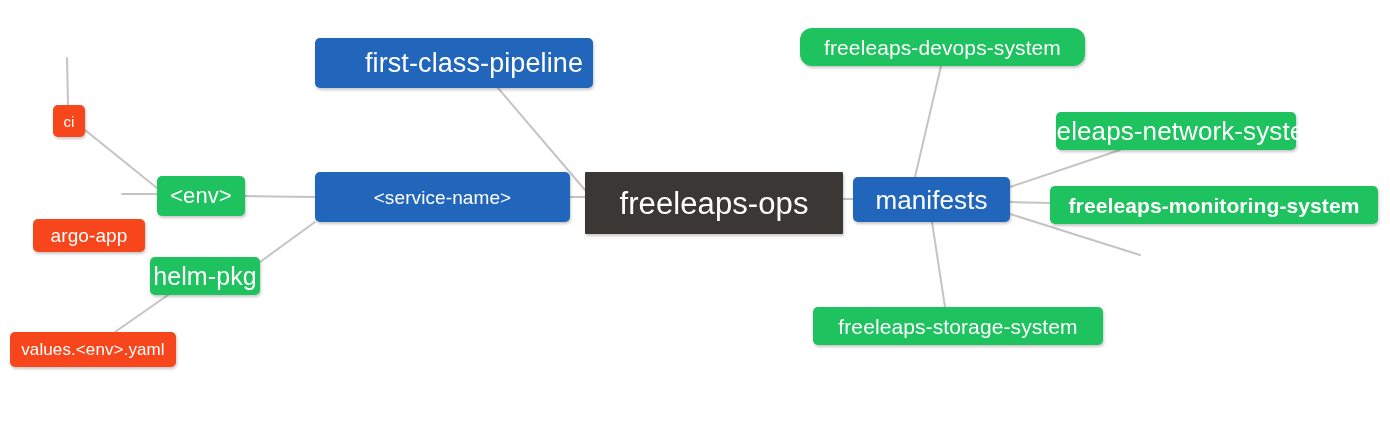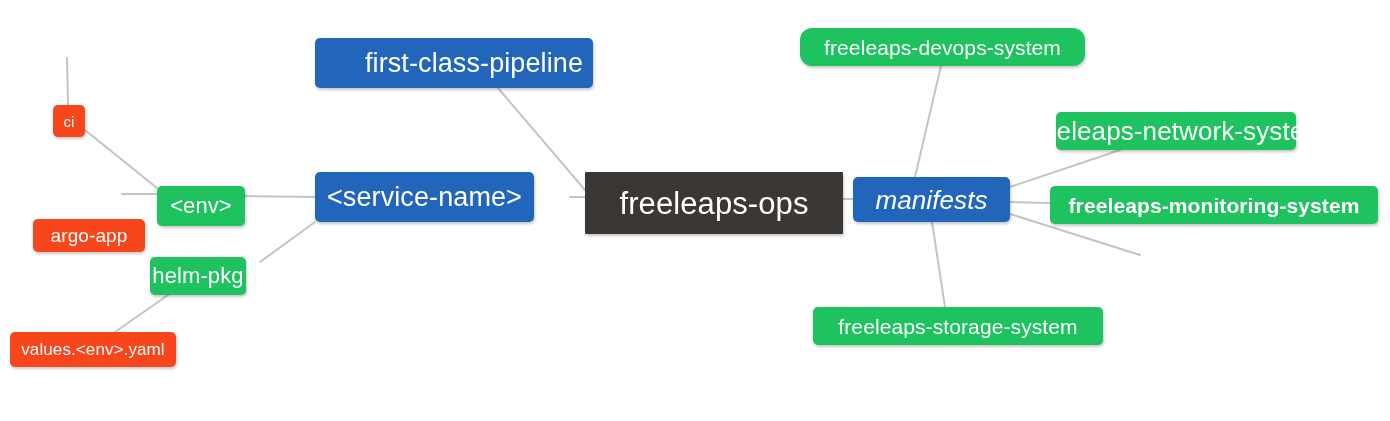--- a/index.html
+++ b/index.html
@@ -68,24 +68,24 @@
       <line x1="168" y1="295" x2="115" y2="332" stroke="#c4c4c4" stroke-width="2" stroke-linecap="round"></line>
       <line x1="915" y1="177" x2="941" y2="66" stroke="#c4c4c4" stroke-width="2" stroke-linecap="round"></line>
       <line x1="1010" y1="187" x2="1120" y2="150" stroke="#c4c4c4" stroke-width="2" stroke-linecap="round"></line>
       <line x1="1010" y1="202" x2="1050" y2="203" stroke="#c4c4c4" stroke-width="2" stroke-linecap="round"></line>
       <line x1="1010" y1="214" x2="1140" y2="255" stroke="#c4c4c4" stroke-width="2" stroke-linecap="round"></line>
       <line x1="932" y1="222" x2="945" y2="307" stroke="#c4c4c4" stroke-width="2" stroke-linecap="round"></line>
     </svg>
   <div id="node-layer">
       <div class="node n-root" style="left: 585px; top: 172px; width: 258px; height: 62px; font-size: 31px;">freeleaps-ops</div>
       <div class="node n-blue" style="left: 315px; top: 38px; width: 278px; height: 50px; font-size: 27px; padding-left: 40px;">first-class-pipeline</div>
-      <div class="node n-blue" style="left: 315px; top: 172px; width: 219px; height: 50px; font-size: 27px;">&lt;service-name&gt;</div>
-      <div class="node n-blue" style="left: 853px; top: 177px; width: 157px; height: 45px; font-size: 26px; font-style: italic;">manifests</div>
-      <div class="node n-green" style="left: 157px; top: 176px; width: 88px; height: 40px; font-size: 22px; margin-top: 10px;">&lt;env&gt;</div>
-      <div class="node n-green" style="left: 150px; top: 257px; width: 96px; height: 38px; font-size: 22px;">helm-pkg</div>
+      <div class="node n-blue" style="left: 315px; top: 172px; width: 255px; height: 50px; font-size: 19px;">&lt;service-name&gt;</div>
+      <div class="node n-blue" style="left: 853px; top: 177px; width: 157px; height: 45px; font-size: 26px;">manifests</div>
+      <div class="node n-green" style="left: 157px; top: 176px; width: 88px; height: 40px; font-size: 22px;">&lt;env&gt;</div>
+      <div class="node n-green" style="left: 150px; top: 257px; width: 110px; height: 38px; font-size: 25px;">helm-pkg</div>
       <div class="node n-red" style="left: 53px; top: 105px; width: 32px; height: 32px; font-size: 15px;">ci</div>
       <div class="node n-red" style="left: 33px; top: 178px; width: 112px; height: 33px; font-size: 19px; margin-top: 41px;">argo-app</div>
       <div class="node n-red" style="left: 10px; top: 332px; width: 166px; height: 35px; font-size: 17px;">values.&lt;env&gt;.yaml</div>
       <div class="node n-green" style="left: 800px; top: 28px; width: 285px; height: 38px; font-size: 21px; border-radius: 12px;">freeleaps-devops-system</div>
       <div class="node n-green" style="left: 1056px; top: 112px; width: 240px; height: 38px; font-size: 26px;">freeleaps-network-system</div>
       <div class="node n-green" style="left: 1050px; top: 186px; width: 328px; height: 38px; font-size: 21px; font-weight: bold;">freeleaps-monitoring-system</div>
       <div class="node n-green" style="left: 813px; top: 307px; width: 290px; height: 38px; font-size: 21px;">freeleaps-storage-system</div>
     </div>
 </div>
 

